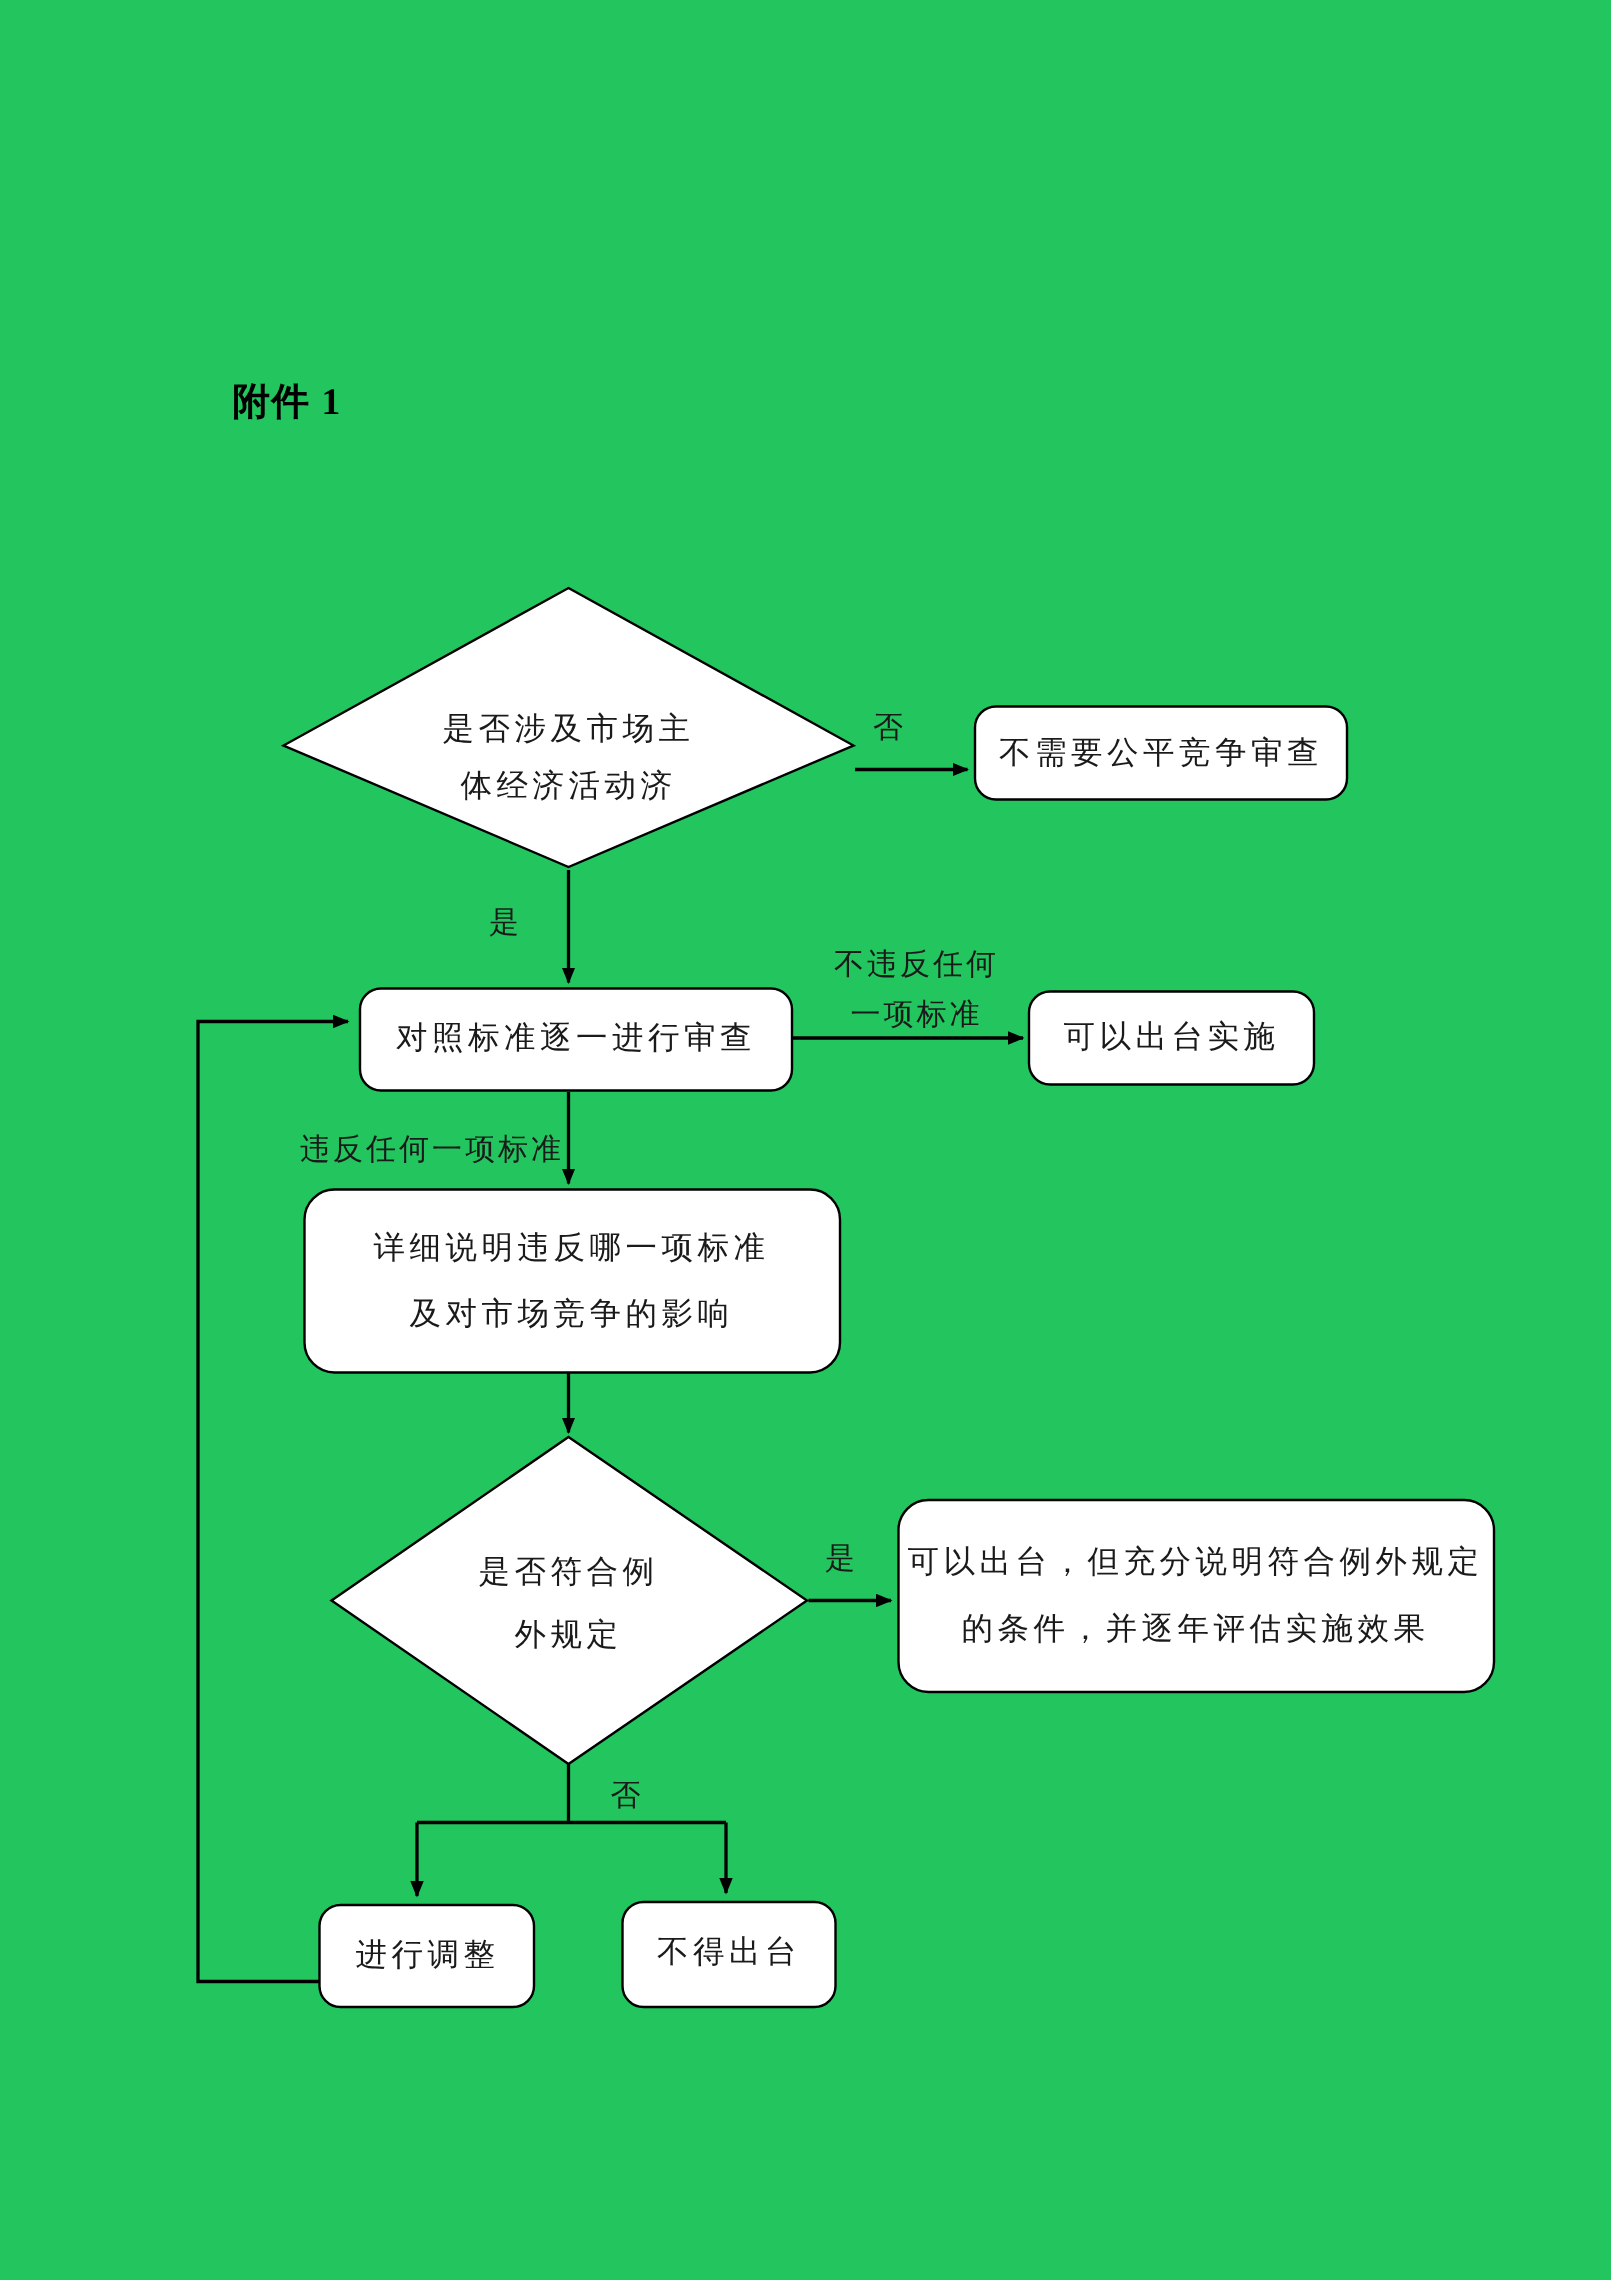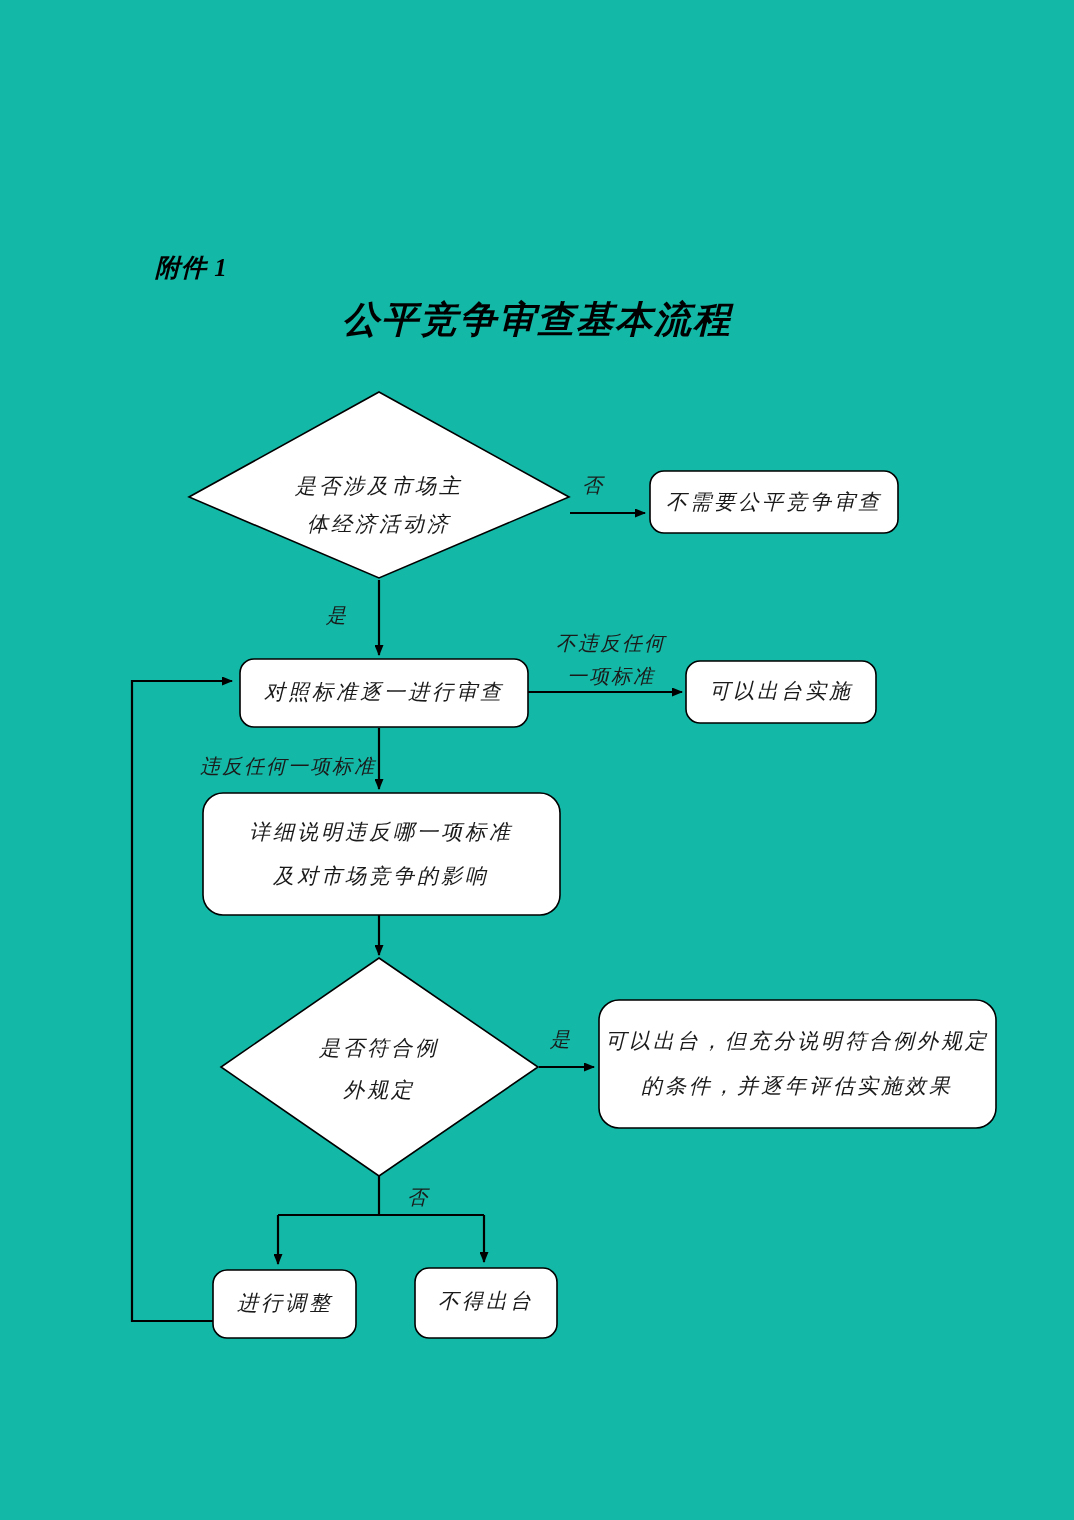--- a/index.html
+++ b/index.html
@@ -11,22 +11,21 @@
     width: 1074px;
     height: 1520px;
     position: relative;
     font-family: "Liberation Serif", "DejaVu Serif", serif;
     color: #000000;
     overflow: hidden;
   }
   #page {
     position: absolute;
     inset: 0;
-    background: #14b8a6;
-    font-style: italic;
+    background: #22c55e;
   }
   .attachment-label {
     position: absolute;
     left: 155px;
     top: 251px;
     font-size: 25px;
     font-weight: 700;
     letter-spacing: 1px;
     font-family: "Liberation Serif", "DejaVu Serif", serif;
     white-space: nowrap;
@@ -76,21 +75,20 @@
     dominant-baseline: middle;
   }
 </style>
 </head>
 <body>
 
 <div id="page">
 
   <div class="attachment-label">附件 1</div>
 
-  <div class="doc-title">公平竞争审查基本流程</div>
 
   <svg class="flow" viewBox="0 0 1074 1520">
     <defs>
       <marker id="arrow" markerWidth="11" markerHeight="9" refX="10" refY="4.5" orient="auto" markerUnits="userSpaceOnUse">
         <path d="M0,0 L11,4.5 L0,9 z" fill="#000000"></path>
       </marker>
     </defs>
 
     <line class="conn" x1="570" y1="513" x2="645" y2="513" marker-end="url(#arrow)"></line>
 

